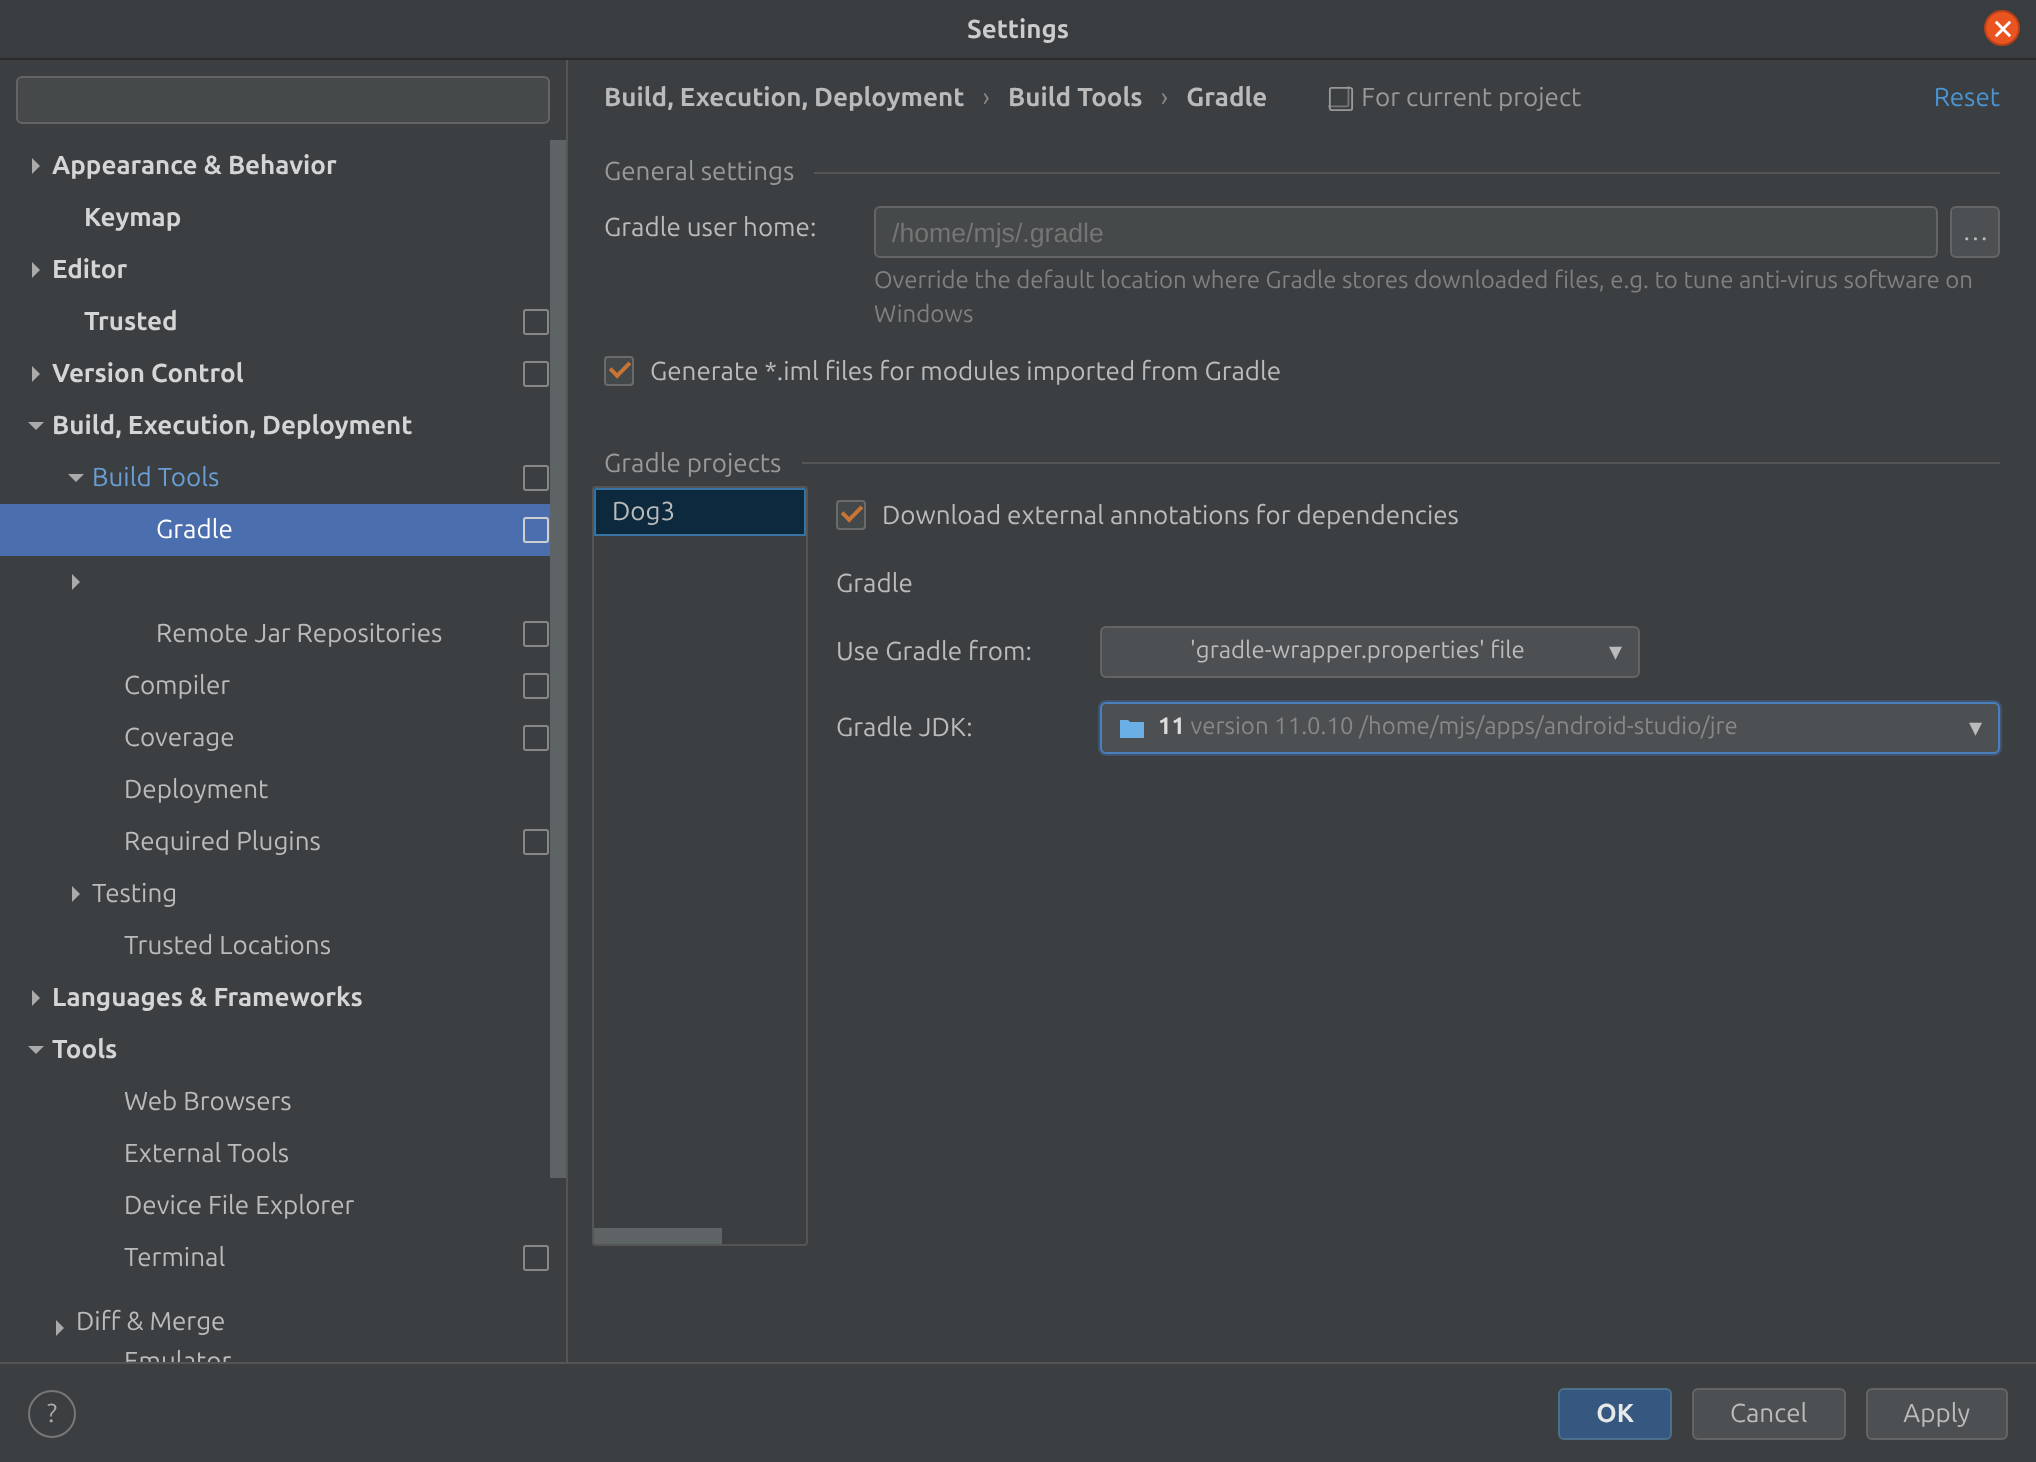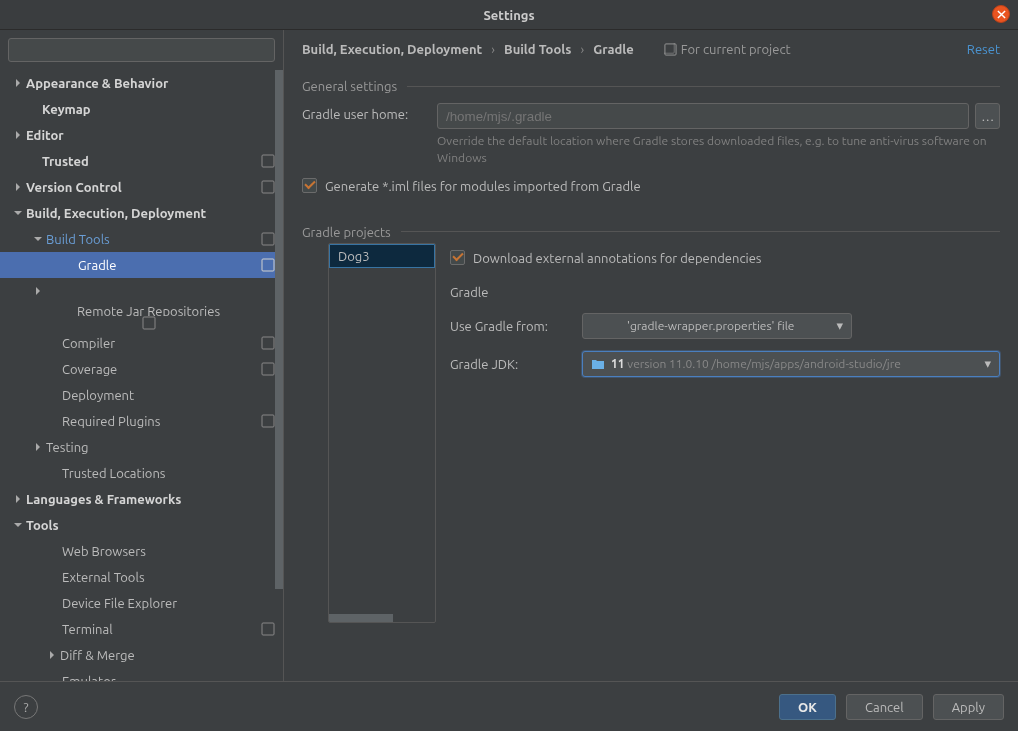--- a/index.html
+++ b/index.html
@@ -178,21 +178,21 @@
     .checkbox.checked::after {
       content: "";
       width: 8px; height: 4px;
       border-left: 2px solid #c77434;
       border-bottom: 2px solid #c77434;
       transform: rotate(-45deg) translate(1px, -1px);
     }
     .cb-label { color: #bbb; }
     .cb-hint { color: #808080; font-size: 12px; margin-top: 2px; line-height: 1.4; }
     
-    .projects-row { display: flex; gap: 14px; padding: 4px 18px 0 12px; margin-left: 32px; }
+    .projects-row { display: flex; gap: 14px; padding: 4px 18px 0 12px; }
     .projects-list {
       width: 108px;
       height: 380px;
       background: #3c3f41;
       border: 1px solid #555;
       border-radius: 2px;
       overflow: hidden;
       position: relative;
     }
     .project-item {
@@ -352,21 +352,21 @@
               <rect x="3" y="3" width="12" height="12" rx="1" fill="none" stroke="currentColor" opacity="0"></rect>
             </svg></span>
         </div>
         <div class="tree-item" style="padding-left: 30px;">
           <span class="arrow">
             <svg viewBox="0 0 8 8">
               <path d="M2 0 L6 4 L2 8 Z" fill="currentColor"></path>
             </svg>
           </span>
         </div>
-        <div class="tree-item" style="padding-left: 22px; flex-direction: column;">
+        <div class="tree-item" style="padding-left: 62px;">
           <span class="arrow"></span>
           <span class="tree-label">Remote Jar Repositories</span>
           <span class="badge"><svg viewBox="0 0 14 14">
               <rect x="1" y="1" width="12" height="12" rx="1" fill="none" stroke="currentColor"></rect>
               <rect x="3" y="3" width="12" height="12" rx="1" fill="none" stroke="currentColor" opacity="0"></rect>
             </svg></span>
         </div>
         <div class="tree-item" style="padding-left: 46px;">
           <span class="arrow"></span>
           <span class="tree-label">Compiler</span>
@@ -436,21 +436,21 @@
           <span class="tree-label">Device File Explorer</span>
         </div>
         <div class="tree-item" style="padding-left: 46px;">
           <span class="arrow"></span>
           <span class="tree-label">Terminal</span>
           <span class="badge"><svg viewBox="0 0 14 14">
               <rect x="1" y="1" width="12" height="12" rx="1" fill="none" stroke="currentColor"></rect>
               <rect x="3" y="3" width="12" height="12" rx="1" fill="none" stroke="currentColor" opacity="0"></rect>
             </svg></span>
         </div>
-        <div class="tree-item" style="padding-left: 44px;">
+        <div class="tree-item" style="padding-left: 22px; align-items: flex-end;">
           <span class="arrow">
             <svg viewBox="0 0 8 8">
               <path d="M2 0 L6 4 L2 8 Z" fill="currentColor"></path>
             </svg>
           </span>
           <span class="tree-label">Diff &amp; Merge</span>
         </div>
         <div class="tree-item" style="padding-left: 46px;">
           <span class="arrow"></span>
           <span class="tree-label">Emulator</span>

